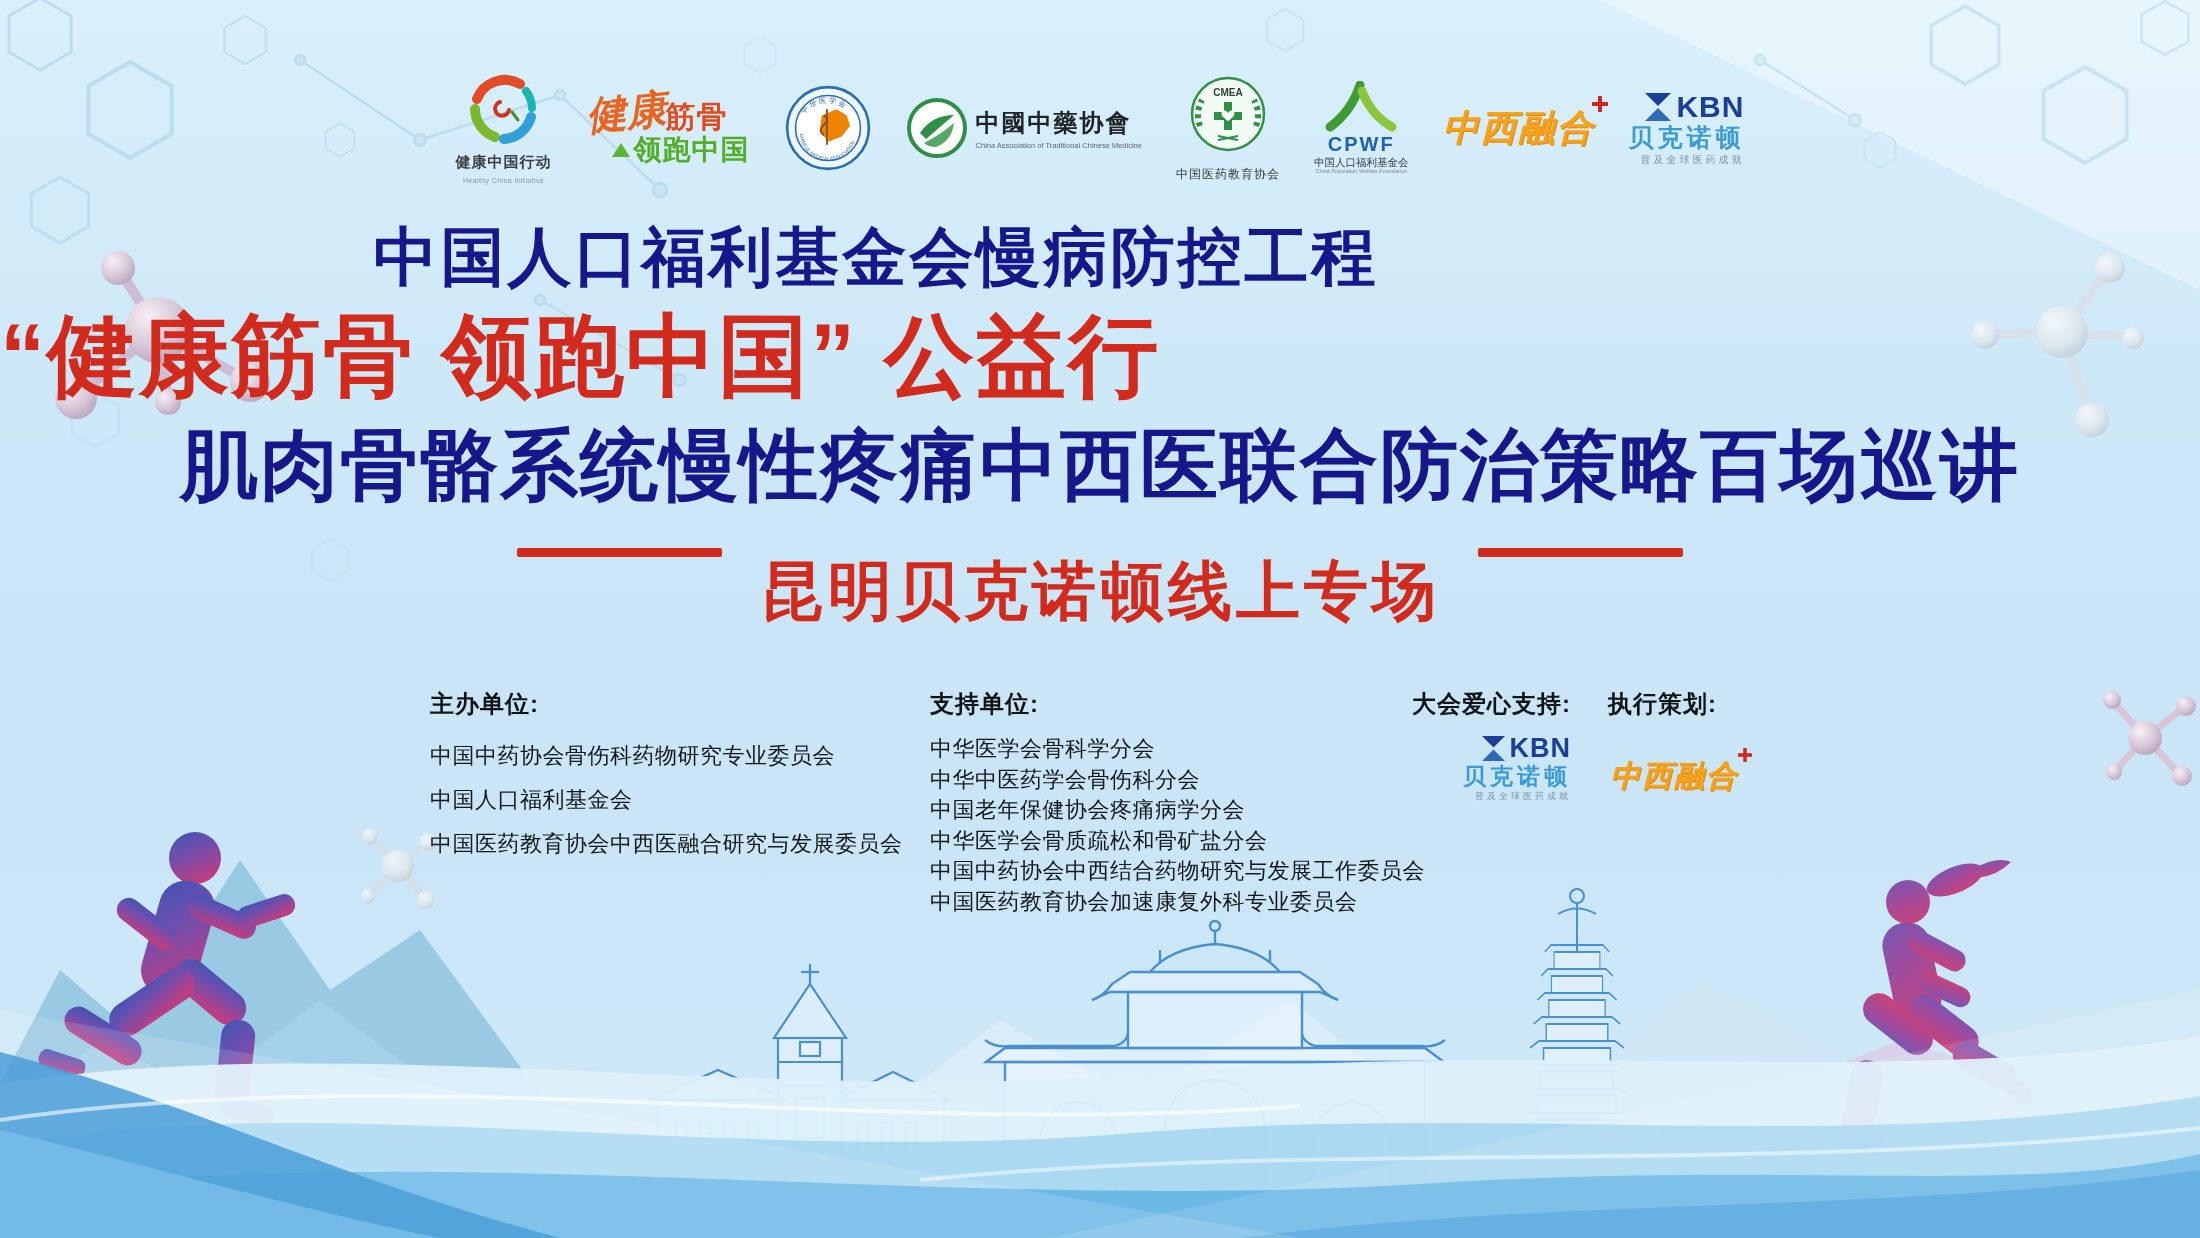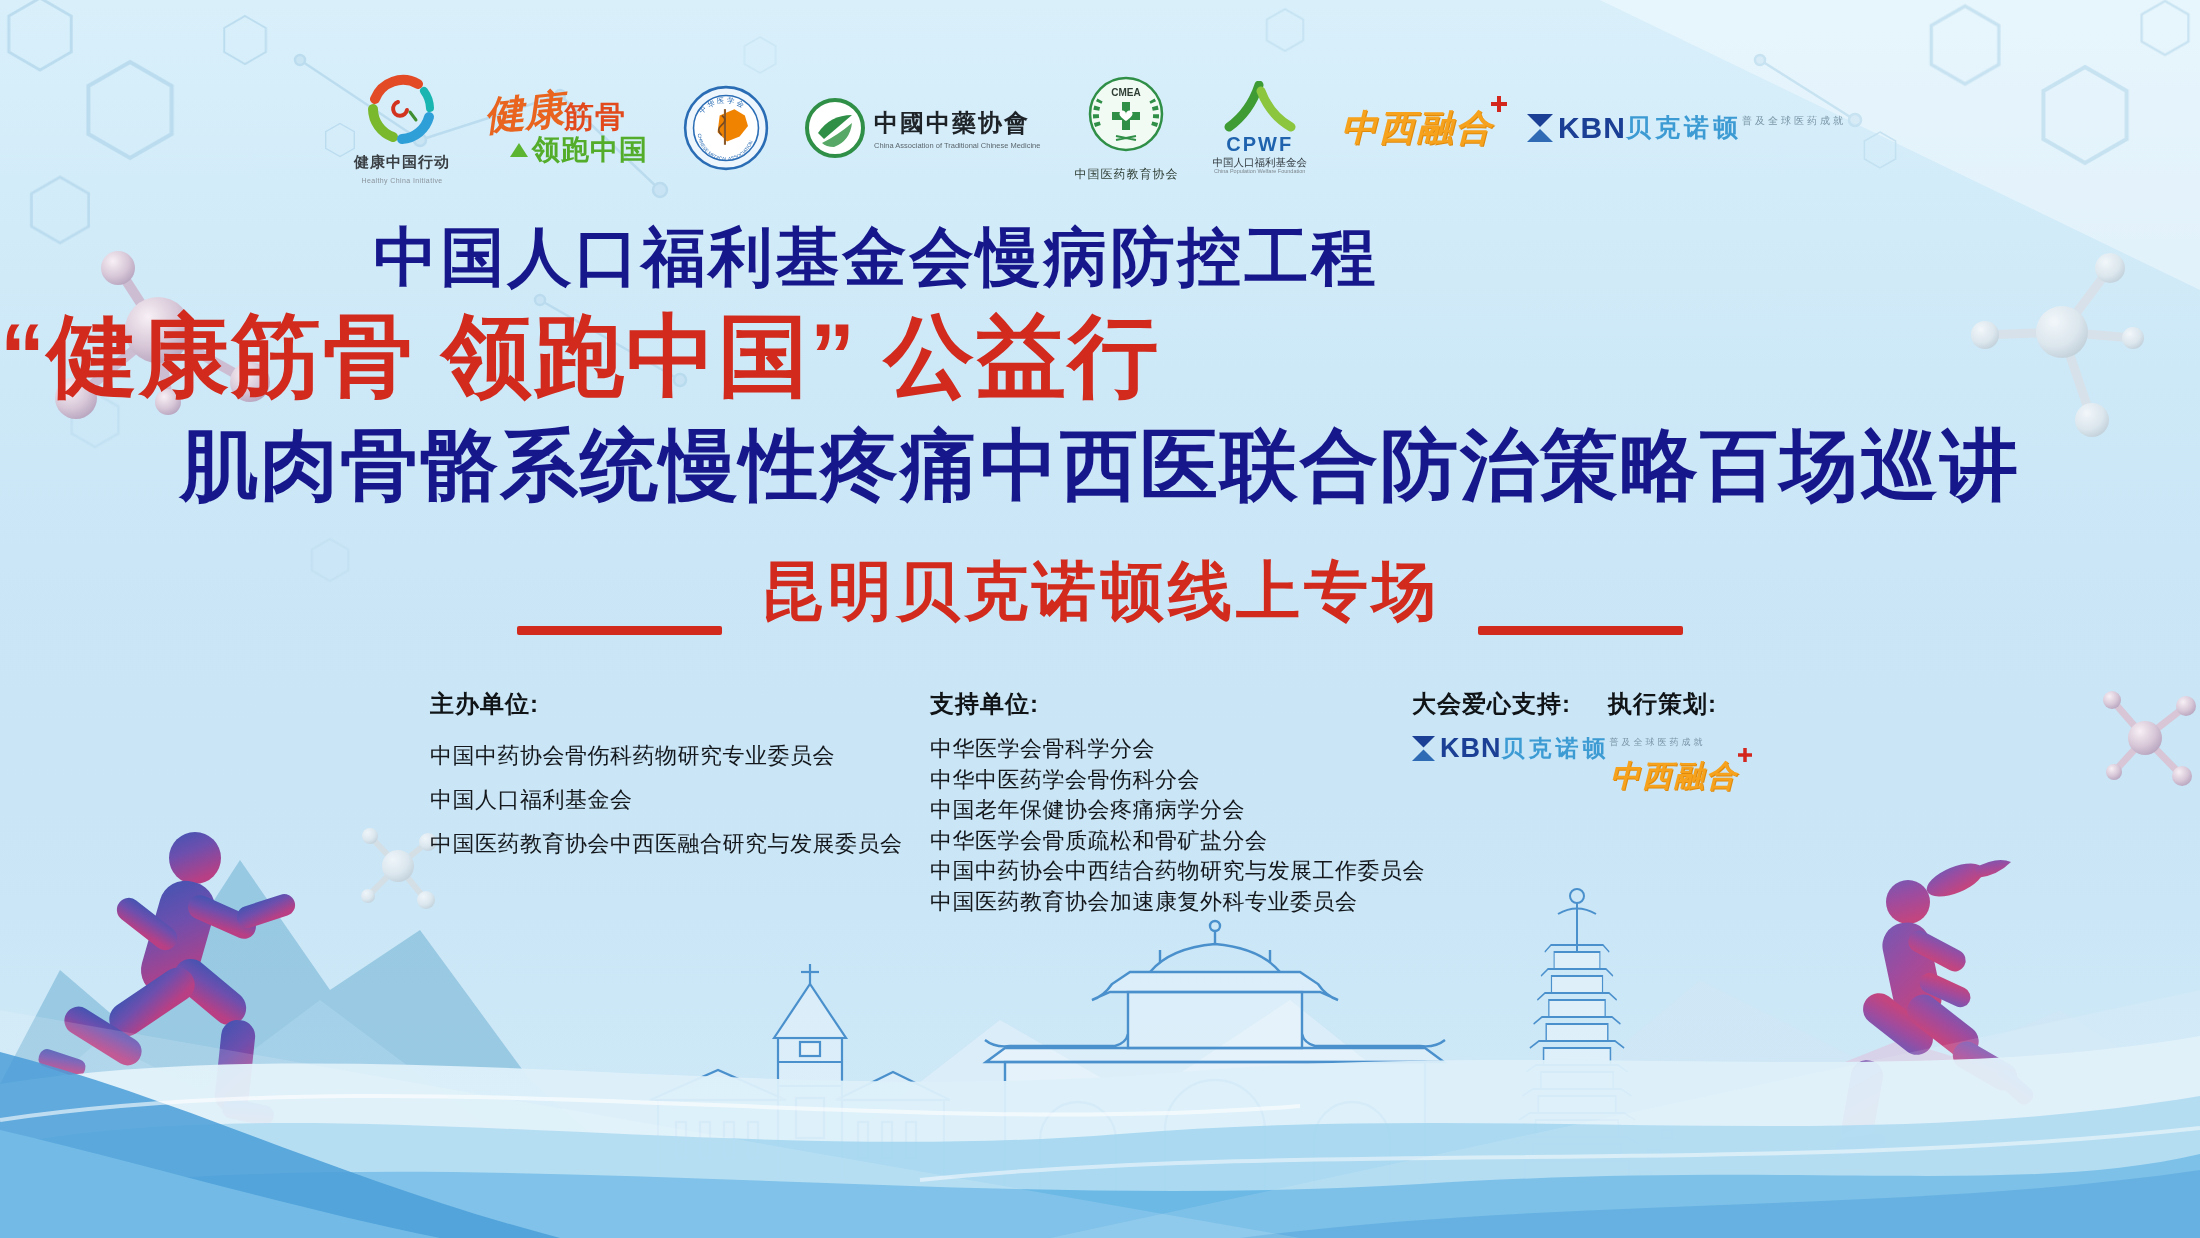--- a/index.html
+++ b/index.html
@@ -31,34 +31,34 @@
   .cmea-cap{font-size:12px;color:#2f3e35;letter-spacing:1px;}
   .cpwf{display:flex;flex-direction:column;align-items:center;line-height:1.15;}
   .cpwf-abbr{font-size:20px;font-weight:900;color:#1f63ae;letter-spacing:2px;}
   .cpwf-cn{font-size:10.5px;color:#30383e;}
   .cpwf-en{font-size:5.5px;color:#7d878e;}
   .zx{position:relative;display:inline-block;}
   .zx-text{font-size:36px;font-weight:900;color:#f6a21d;font-style:italic;letter-spacing:2px;
            text-shadow:1px 1px 0 #e08a0c;}
   .zx-cross{position:absolute;right:-14px;top:-8px;}
   .zx.small .zx-text{font-size:30px;}
-  .kbn{display:flex;flex-direction:row;align-items:flex-start;line-height:1.05;}
+  .kbn{display:flex;flex-direction:column;align-items:flex-end;line-height:1.05;}
   .kbn-top{display:flex;align-items:center;gap:5px;}
   .kbn-abbr{font-size:30px;font-weight:900;color:#1b3f94;letter-spacing:1px;}
   .kbn-cn{font-size:25px;font-weight:700;color:#3d9bd4;letter-spacing:4px;margin-top:2px;}
   .kbn-slogan{font-size:10px;color:#7b96a8;letter-spacing:3px;margin-top:4px;}
 
   
   .t1{position:absolute;top:214px;left:0;width:1752px;text-align:center;
       font-size:64px;font-weight:900;color:#17178c;letter-spacing:3px;}
   .t2{position:absolute;top:296px;left:0;width:2200px;
       font-size:90px;font-weight:900;color:#d22a1c;letter-spacing:2px;}
   .t3{position:absolute;top:414px;left:0;width:2200px;text-align:center;
       font-size:78px;font-weight:900;color:#17178c;letter-spacing:2px;}
-  .t4-row{position:absolute;top:548px;left:0;width:2200px;display:flex;justify-content:center;align-items:flex-end;gap:38px;}
+  .t4-row{position:absolute;top:548px;left:0;width:2200px;display:flex;justify-content:center;align-items:flex-start;gap:38px;}
   .t4{font-size:64px;font-weight:900;color:#d22a1c;letter-spacing:4px;}
   .t4-dash{width:205px;height:9px;background:#d22a1c;border-radius:2px;}
 
   
   .org-label{font-size:24px;font-weight:800;color:#101417;letter-spacing:1px;margin-bottom:14px;}
   .org-item{font-size:22px;color:#14181c;font-weight:500;letter-spacing:.5px;}
   .col-hosts{position:absolute;left:430px;top:688px;}
   .col-hosts .org-item{line-height:44px;}
   .col-sup{position:absolute;left:930px;top:688px;}
   .col-sup .org-item{line-height:30.5px;}

